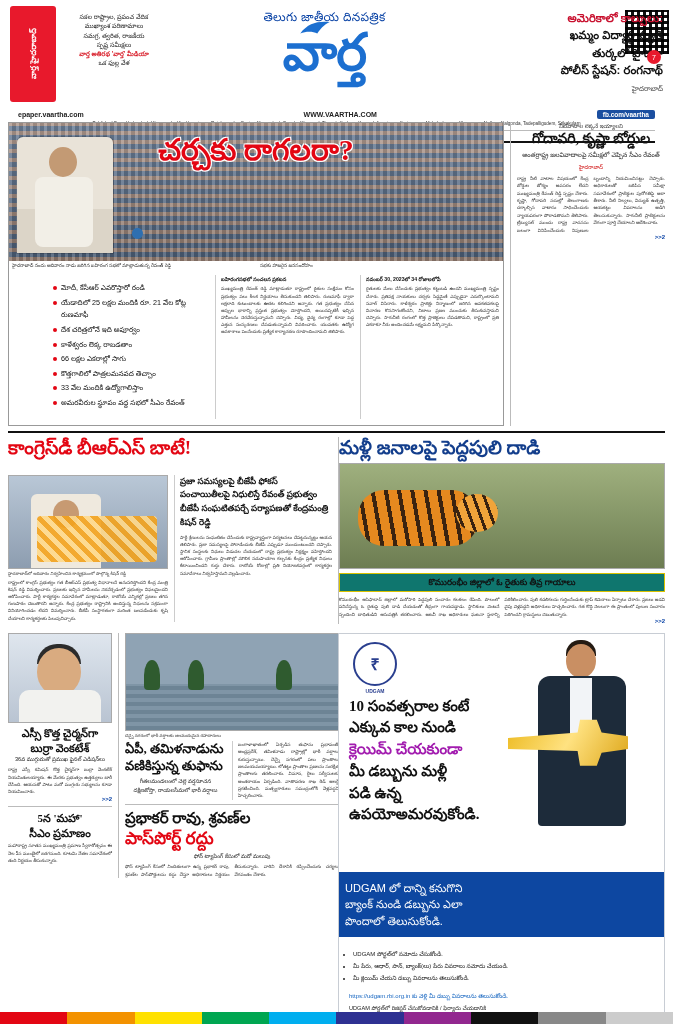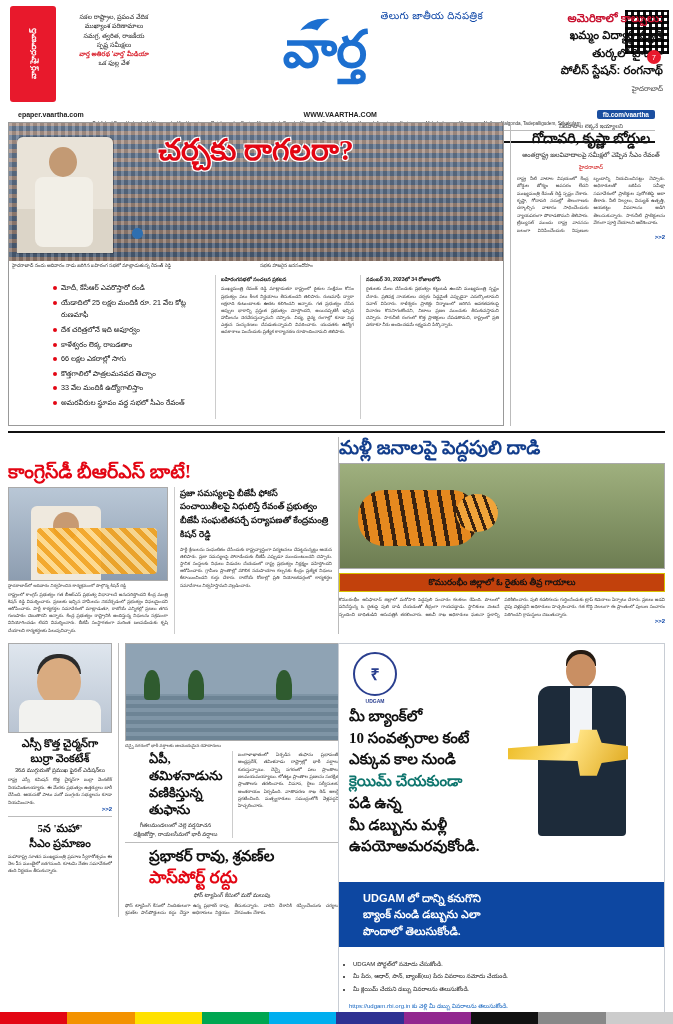--- a/index.html
+++ b/index.html
@@ -18,21 +18,21 @@
   .mast-left{width:52px;flex:0 0 52px;}
   .mast-badge{
     width:46px;height:96px;background:#e8192c;color:#fff;border-radius:3px;
     display:flex;align-items:center;justify-content:center;text-align:center;
     font-size:8px;line-height:1.15;font-weight:bold;padding:2px;box-sizing:border-box;
   }
   .mast-badge span{display:block;transform:rotate(-90deg);white-space:nowrap;}
   .mast-left2{width:96px;flex:0 0 96px;font-size:6.4px;line-height:1.45;color:#222;padding:6px 4px 0 4px;text-align:center;}
   .mast-left2 .hl{color:#d81b27;font-weight:bold;}
   .mast-center{flex:1;text-align:center;position:relative;}
-  .mast-tag{font-size:10px;color:#0b44a6;letter-spacing:.3px;margin-top:4px;text-align:right;}
+  .mast-tag{font-size:12px;color:#0b44a6;letter-spacing:.3px;margin-top:4px;}
   .logo-wrap{position:relative;display:inline-block;margin-top:-2px;}
   .logo{
     font-family:"Liberation Serif", serif;
     font-size:52px;line-height:56px;font-weight:bold;color:#1c6fd0;
     letter-spacing:-1px;
   }
   .bird{
     position:absolute;top:-6px;right:34px;width:34px;height:22px;
   }
   .mast-qr{position:absolute;right:6px;top:8px;width:44px;height:44px;}
@@ -101,71 +101,71 @@
   .rbody{font-size:4.6px;line-height:1.62;text-align:justify;color:#333;columns:2;column-gap:5px;}
   .more{font-size:6px;color:#0b44a6;text-align:right;font-weight:bold;}
 
   .hr2{border-top:2px solid #111;margin:5px 0 4px 0;}
   .hr1{border-top:1px solid #bbb;margin:4px 0;}
 
   
   .band2{display:flex;gap:6px;}
   .b2-left{width:324px;flex:0 0 324px;}
   .b2-right{flex:1;border-left:1px solid #bbb;padding-left:0;}
-  .h-red{font-family:"Liberation Serif", serif;font-size:19px;font-weight:bold;color:#e30613;line-height:1.15;margin-top:24px;}
+  .h-red{font-family:"Liberation Serif", serif;font-size:19px;font-weight:bold;color:#e30613;line-height:1.15;}
   .h-blue{font-family:"Liberation Serif", serif;font-size:19px;font-weight:bold;color:#133e8c;line-height:1.15;}
   .photo2{height:92px;background:linear-gradient(#b9c7d6,#8d9db0);position:relative;overflow:hidden;border:1px solid #aaa;}
   .photo2 .p-figure{position:absolute;left:22px;bottom:0;width:70px;height:74px;background:#efe9de;border-radius:6px 6px 0 0;}
   .photo2 .p-figure:before{content:"";position:absolute;left:22px;top:6px;width:26px;height:28px;border-radius:50%;background:#c79a72;}
   .photo2 .p-flowers{position:absolute;right:10px;bottom:6px;width:120px;height:46px;
      background:repeating-linear-gradient(45deg,#f3a21c 0 5px,#ffd98a 5px 10px);border-radius:4px;opacity:.9;}
   .cap{font-size:4.4px;color:#444;line-height:1.4;padding:2px 0;}
 
   .tiger{height:104px;border:1px solid #aaa;background:linear-gradient(#9fb07e,#6d7d52);position:relative;overflow:hidden;}
   .tiger .t-body{position:absolute;left:18px;top:26px;width:120px;height:56px;border-radius:26px;
      background:repeating-linear-gradient(80deg,#e6891f 0 9px,#3a2310 9px 13px);}
   .tiger .t-head{position:absolute;left:116px;top:30px;width:42px;height:38px;border-radius:50%;
      background:repeating-linear-gradient(70deg,#f0a43a 0 7px,#3a2310 7px 10px);}
-  .yellowbar{background:#c2410c;color:#111;font-size:8.6px;font-weight:bold;text-align:center;padding:3px 4px;line-height:1.35;border:1px solid #d9c200;}
+  .yellowbar{background:#0f766e;color:#111;font-size:8.6px;font-weight:bold;text-align:center;padding:3px 4px;line-height:1.35;border:1px solid #d9c200;}
 
   
   .ad{
     position:relative;margin-top:5px;border:1px solid #c8cdd4;background:#fff;overflow:hidden;
     height:452px;
   }
   .ad-top{height:238px;position:relative;background:#fff;}
   .ad-logo{position:absolute;left:10px;top:8px;width:52px;text-align:center;}
   .ad-logo .circ{width:40px;height:40px;border-radius:50%;border:2px solid #2a3f8f;margin:0 auto;display:flex;align-items:center;justify-content:center;font-size:16px;color:#2a3f8f;font-weight:bold;}
   .ad-logo .lt{font-size:5px;color:#2a3f8f;margin-top:2px;font-weight:bold;}
   .ad-head{position:absolute;left:10px;top:62px;width:158px;font-family:"Liberation Serif", serif;font-size:15px;line-height:1.45;color:#111;font-weight:bold;}
-  .ad-head .blue{color:#0f766e;}
+  .ad-head .blue{color:#a21caf;}
   .man{position:absolute;right:0;top:4px;width:160px;height:234px;}
   .man .head{position:absolute;left:62px;top:6px;width:30px;height:34px;border-radius:50%;background:#c98f63;}
   .man .hair{position:absolute;left:62px;top:2px;width:30px;height:16px;border-radius:14px 14px 0 0;background:#241a12;}
   .man .suit{position:absolute;left:34px;top:38px;width:88px;height:150px;background:#1d2b3a;border-radius:12px 12px 4px 4px;}
   .man .shirt{position:absolute;left:66px;top:40px;width:22px;height:60px;background:#f2f4f7;}
   .man .key{position:absolute;left:4px;top:58px;width:120px;height:92px;
     background:linear-gradient(120deg,#e8b10a,#ffe281 50%,#d79b06);
     clip-path:polygon(0 46%,58% 40%,60% 26%,74% 26%,78% 40%,100% 44%,100% 58%,78% 62%,74% 76%,60% 76%,58% 60%,0 58%);}
-  .ad-band{background:#0d47a1;color:#fff;padding:8px 24px;font-size:11px;line-height:1.5;font-weight:bold;}
+  .ad-band{background:#0d47a1;color:#fff;padding:8px 6px;font-size:11px;line-height:1.5;font-weight:normal;}
   .ad-bullets{padding:6px 10px 0 14px;font-size:6px;line-height:1.85;color:#222;}
   .ad-bullets li{margin-bottom:1px;}
   .ad-link{color:#1565c0;font-size:6px;padding:2px 10px;word-break:break-all;}
   .ad-note{font-size:5.6px;color:#222;padding:1px 10px;line-height:1.6;}
 
   
   .band3{display:flex;gap:6px;margin-top:5px;}
   .b3-a{width:104px;flex:0 0 104px;}
   .b3-b{width:214px;flex:0 0 214px;border-left:1px solid #bbb;padding-left:6px;}
   .portrait{height:88px;background:linear-gradient(#dfe6ee,#b9c4d2);border:1px solid #aaa;position:relative;overflow:hidden;}
   .portrait .f-head{position:absolute;left:28px;top:14px;width:44px;height:48px;border-radius:50%;background:#d9ab80;}
   .portrait .f-hair{position:absolute;left:28px;top:10px;width:44px;height:20px;border-radius:20px 20px 0 0;background:#2b2b2b;}
   .portrait .f-body{position:absolute;left:10px;bottom:0;width:82px;height:32px;background:#f2f2ef;border-radius:10px 10px 0 0;}
   .h-blk{font-family:"Liberation Serif", serif;font-size:11px;font-weight:bold;color:#111;line-height:1.35;text-align:center;}
-  .h-blk2{font-family:"Liberation Serif", serif;font-size:13px;font-weight:bold;color:#111;line-height:1.3;margin-left:24px;}
+  .h-blk2{font-family:"Liberation Serif", serif;font-size:13px;font-weight:bold;color:#111;line-height:1.3;}
   .flood{height:96px;border:1px solid #aaa;background:linear-gradient(#8fa3b4 0 52%,#5d6e7c 52% 100%);position:relative;overflow:hidden;}
   .flood .wave{position:absolute;left:0;right:0;bottom:0;height:46px;background:repeating-linear-gradient(0deg,#6d8495 0 4px,#7f95a6 4px 8px);}
   .flood .tree{position:absolute;bottom:40px;width:16px;height:30px;background:#2f5b2f;border-radius:50% 50% 4px 4px;}
   .tiny{font-size:4.6px;line-height:1.6;color:#333;text-align:justify;}
   .tiny2{font-size:5.6px;line-height:1.6;color:#222;text-align:center;}
 
   
   .colorbar{position:absolute;left:0;right:0;bottom:0;height:12px;display:flex;}
   .colorbar i{flex:1;display:block;}
 </style>
@@ -274,21 +274,21 @@
         <div class="rbody">రాష్ట్ర నీటి వాటాల విషయంలో కేంద్ర బోర్డుల జోక్యం అవసరం లేదని ముఖ్యమంత్రి రేవంత్ రెడ్డి స్పష్టం చేశారు. కృష్ణా, గోదావరి నదుల్లో తెలంగాణకు దక్కాల్సిన వాటాను సాధించేందుకు న్యాయపరంగా పోరాడతామని తెలిపారు. ట్రిబ్యునల్ ముందు రాష్ట్ర వాదనను బలంగా వినిపించేందుకు నిపుణుల బృందాన్ని నియమించినట్టు చెప్పారు. అధికారులతో జరిపిన సమీక్షా సమావేశంలో ప్రాజెక్టుల పురోగతిపై ఆరా తీశారు. నీటి నిల్వలు, విద్యుత్ ఉత్పత్తి, ఆయకట్టు వివరాలను అడిగి తెలుసుకున్నారు. సాగునీటి ప్రాజెక్టులను వేగంగా పూర్తి చేయాలని ఆదేశించారు.</div>
         <div class="more">&gt;&gt;2</div>
       </div>
     </div>
 
     <div class="hr2"></div>
 
     <div class="band2">
       <div class="b2-left">
         <div class="h-red">కాంగ్రెస్‌డీ బీఆర్ఎస్ బాటే!</div>
-        <div style="display:flex;gap:6px;margin-top:4px;">
+        <div style="display:flex;gap:6px;margin-top:16px;">
           <div style="width:160px;flex:0 0 160px;">
             <div class="photo2">
               <div class="p-figure"></div>
               <div class="p-flowers"></div>
             </div>
             <div class="cap">హైదరాబాద్‌లో ఆదివారం నిర్వహించిన కార్యక్రమంలో పాల్గొన్న కిషన్ రెడ్డి</div>
             <div class="jtxt">రాష్ట్రంలో కాంగ్రెస్ ప్రభుత్వం గత బీఆర్ఎస్ ప్రభుత్వ విధానాలనే అనుసరిస్తోందని కేంద్ర మంత్రి కిషన్ రెడ్డి విమర్శించారు. ప్రజలకు ఇచ్చిన హామీలను నెరవేర్చడంలో ప్రభుత్వం విఫలమైందని ఆరోపించారు. పార్టీ కార్యకర్తల సమావేశంలో మాట్లాడుతూ, రాబోయే ఎన్నికల్లో ప్రజలు తగిన గుణపాఠం చెబుతారని అన్నారు. కేంద్ర ప్రభుత్వం రాష్ట్రానికి అందిస్తున్న నిధులను సక్రమంగా వినియోగించడం లేదని విమర్శించారు. బీజేపీ సంస్థాగతంగా మరింత బలపడేందుకు కృషి చేయాలని కార్యకర్తలకు పిలుపునిచ్చారు.</div>
           </div>
           <div style="flex:1" class="colrule">
             <div style="font-size:8.6px;line-height:1.6;color:#111;font-weight:bold;">
@@ -362,26 +362,25 @@
       </div>
 
       <div style="flex:1">
         <div class="ad">
           <div class="ad-top">
             <div class="ad-logo">
               <div class="circ">₹</div>
               <div class="lt">UDGAM</div>
             </div>
             <div class="ad-head">
-              <div>మీ బ్యాంక్‌లో</div>
               <div>10 సంవత్సరాల కంటే</div>
               <div>ఎక్కువ కాల నుండి</div>
               <div class="blue">క్లెయిమ్ చేయకుండా</div>
+              <div>మీ డబ్బును మళ్లీ</div>
               <div>పడి ఉన్న</div>
-              <div>మీ డబ్బును మళ్లీ</div>
               <div>ఉపయోఅమరవుకోండి.</div>
             </div>
             <div class="man">
               <div class="hair"></div>
               <div class="head"></div>
               <div class="suit"></div>
               <div class="shirt"></div>
               <div class="key"></div>
             </div>
           </div>

